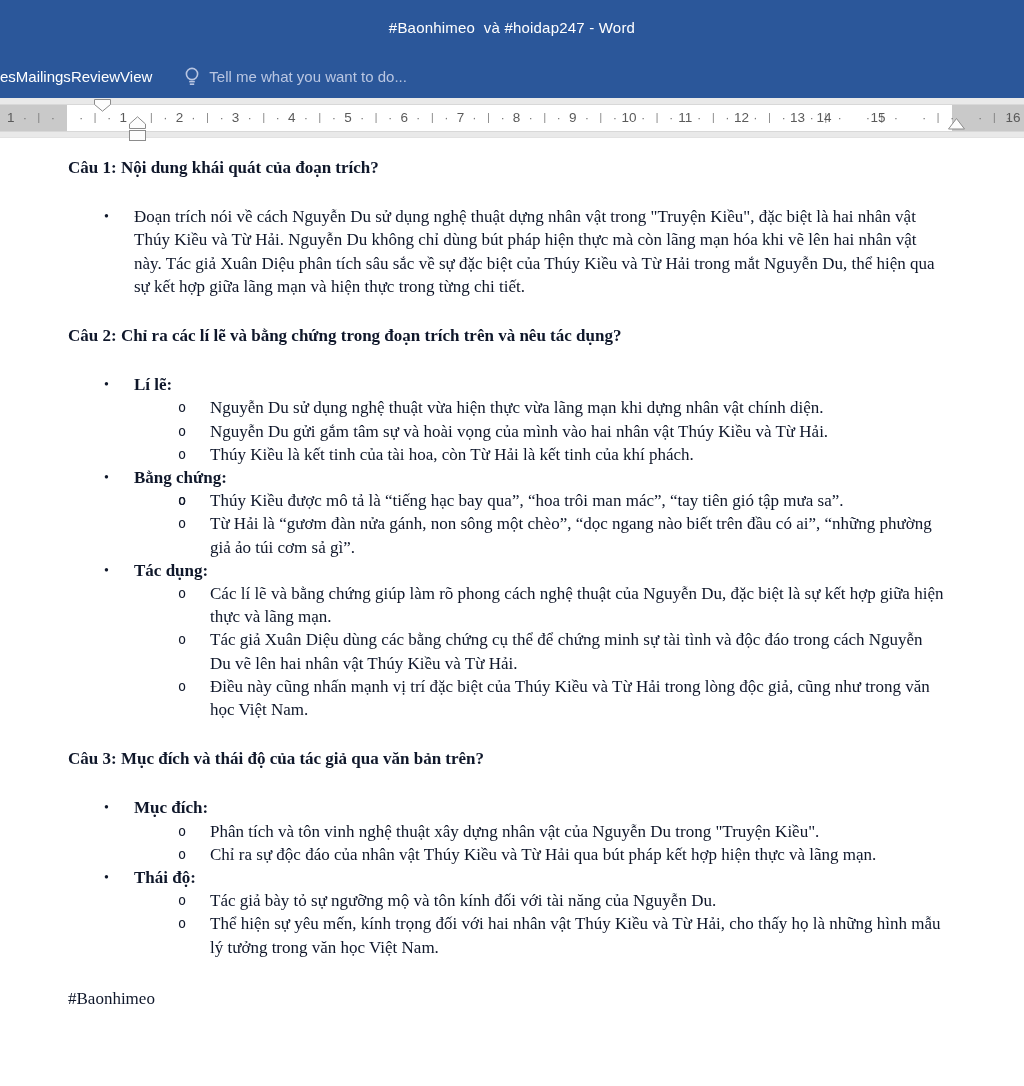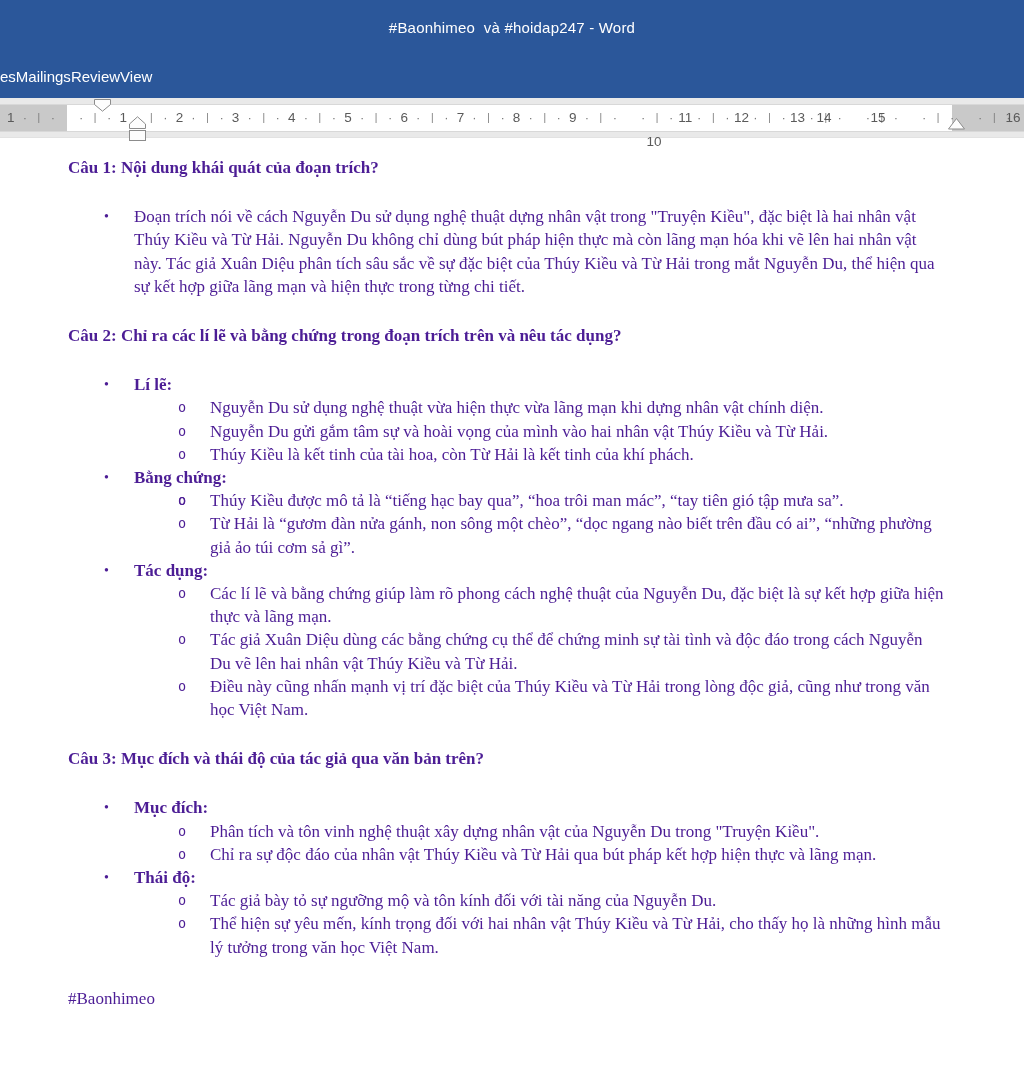--- a/index.html
+++ b/index.html
@@ -46,21 +46,21 @@
   }
   .rt.bar{font-size:10px;color:#7a7a7a;}
   .rt.dot{font-size:13px;color:#7a7a7a;}
   .rt.num{color:#5a5a5a;font-size:13.5px;}
   .marker{position:absolute;overflow:visible;}
   
   .doc{
     background:#ffffff;height:948px;box-sizing:border-box;
     padding:18px 79px 0 68px;
     font-family:"Liberation Serif","DejaVu Serif",serif;
-    font-size:17px;line-height:23.2px;color:#4c1d95;
+    font-size:17px;line-height:23.2px;color:#0f172a;
   }
   .doc-heading{font-weight:bold;margin:26px 0;}
   .doc-heading:first-child{margin-top:0;}
   .li{position:relative;}
   .li .glyph{position:absolute;top:0;}
   .li.lv1{padding-left:66px;}
   .li.lv1 .glyph{left:36px;font-size:14px;}
   .li.lv2{padding-left:142px;}
   .li.lv2 .glyph{left:110px;font-family:"DejaVu Sans Mono",monospace;font-size:13.5px;}
   .li.b .txt{font-weight:bold;}
@@ -71,20 +71,30 @@
 
 <div class="titlebar">
   <span class="title">#Baonhimeo  và #hoidap247 - Word</span>
 </div>
 
 <div class="ribbon">
   <span class="tab tab-partial">es</span>
   <span class="tab tab-mailings">Mailings</span>
   <span class="tab tab-review">Review</span>
   <span class="tab tab-view">View</span>
+  <span class="tellme">
+    <span class="bulb">
+      <svg width="18" height="22" viewBox="0 0 18 22">
+        <circle cx="9" cy="8" r="5.6" fill="none" stroke="#b9c6e2" stroke-width="1.6"></circle>
+        <line x1="6.2" y1="15.6" x2="11.8" y2="15.6" stroke="#b9c6e2" stroke-width="1.6"></line>
+        <line x1="6.8" y1="18.2" x2="11.2" y2="18.2" stroke="#b9c6e2" stroke-width="1.6"></line>
+      </svg>
+    </span>
+    <span class="tellme-text">Tell me what you want to do...</span>
+  </span>
 </div>
 
 <div class="ruler-strip">
   <div class="ruler-band">
     <div class="ruler-margin left"></div>
     <div class="ruler-margin right"></div>
     <div class="ticks-layer">
         <span class="rt num" style="left: 10.8px;">1</span>
         <span class="rt dot" style="left: 24.85px;">·</span>
         <span class="rt bar" style="left: 38.9px;">|</span>
@@ -121,21 +131,21 @@
         <span class="rt bar" style="left: 488.5px;">|</span>
         <span class="rt dot" style="left: 502.55px;">·</span>
         <span class="rt num" style="left: 516.6px;">8</span>
         <span class="rt dot" style="left: 530.65px;">·</span>
         <span class="rt bar" style="left: 544.7px;">|</span>
         <span class="rt dot" style="left: 558.75px;">·</span>
         <span class="rt num" style="left: 572.8px;">9</span>
         <span class="rt dot" style="left: 586.85px;">·</span>
         <span class="rt bar" style="left: 600.9px;">|</span>
         <span class="rt dot" style="left: 614.95px;">·</span>
-        <span class="rt num" style="left: 654px; margin-top: 24px;">10</span>
+        <span class="rt num" style="left: 629px;">10</span>
         <span class="rt dot" style="left: 643.05px;">·</span>
         <span class="rt bar" style="left: 657.1px;">|</span>
         <span class="rt dot" style="left: 671.15px;">·</span>
         <span class="rt num" style="left: 685.2px;">11</span>
         <span class="rt dot" style="left: 699.25px;">·</span>
         <span class="rt bar" style="left: 713.3px;">|</span>
         <span class="rt dot" style="left: 727.35px;">·</span>
         <span class="rt num" style="left: 741.4px;">12</span>
         <span class="rt dot" style="left: 755.45px;">·</span>
         <span class="rt bar" style="left: 769.5px;">|</span>

